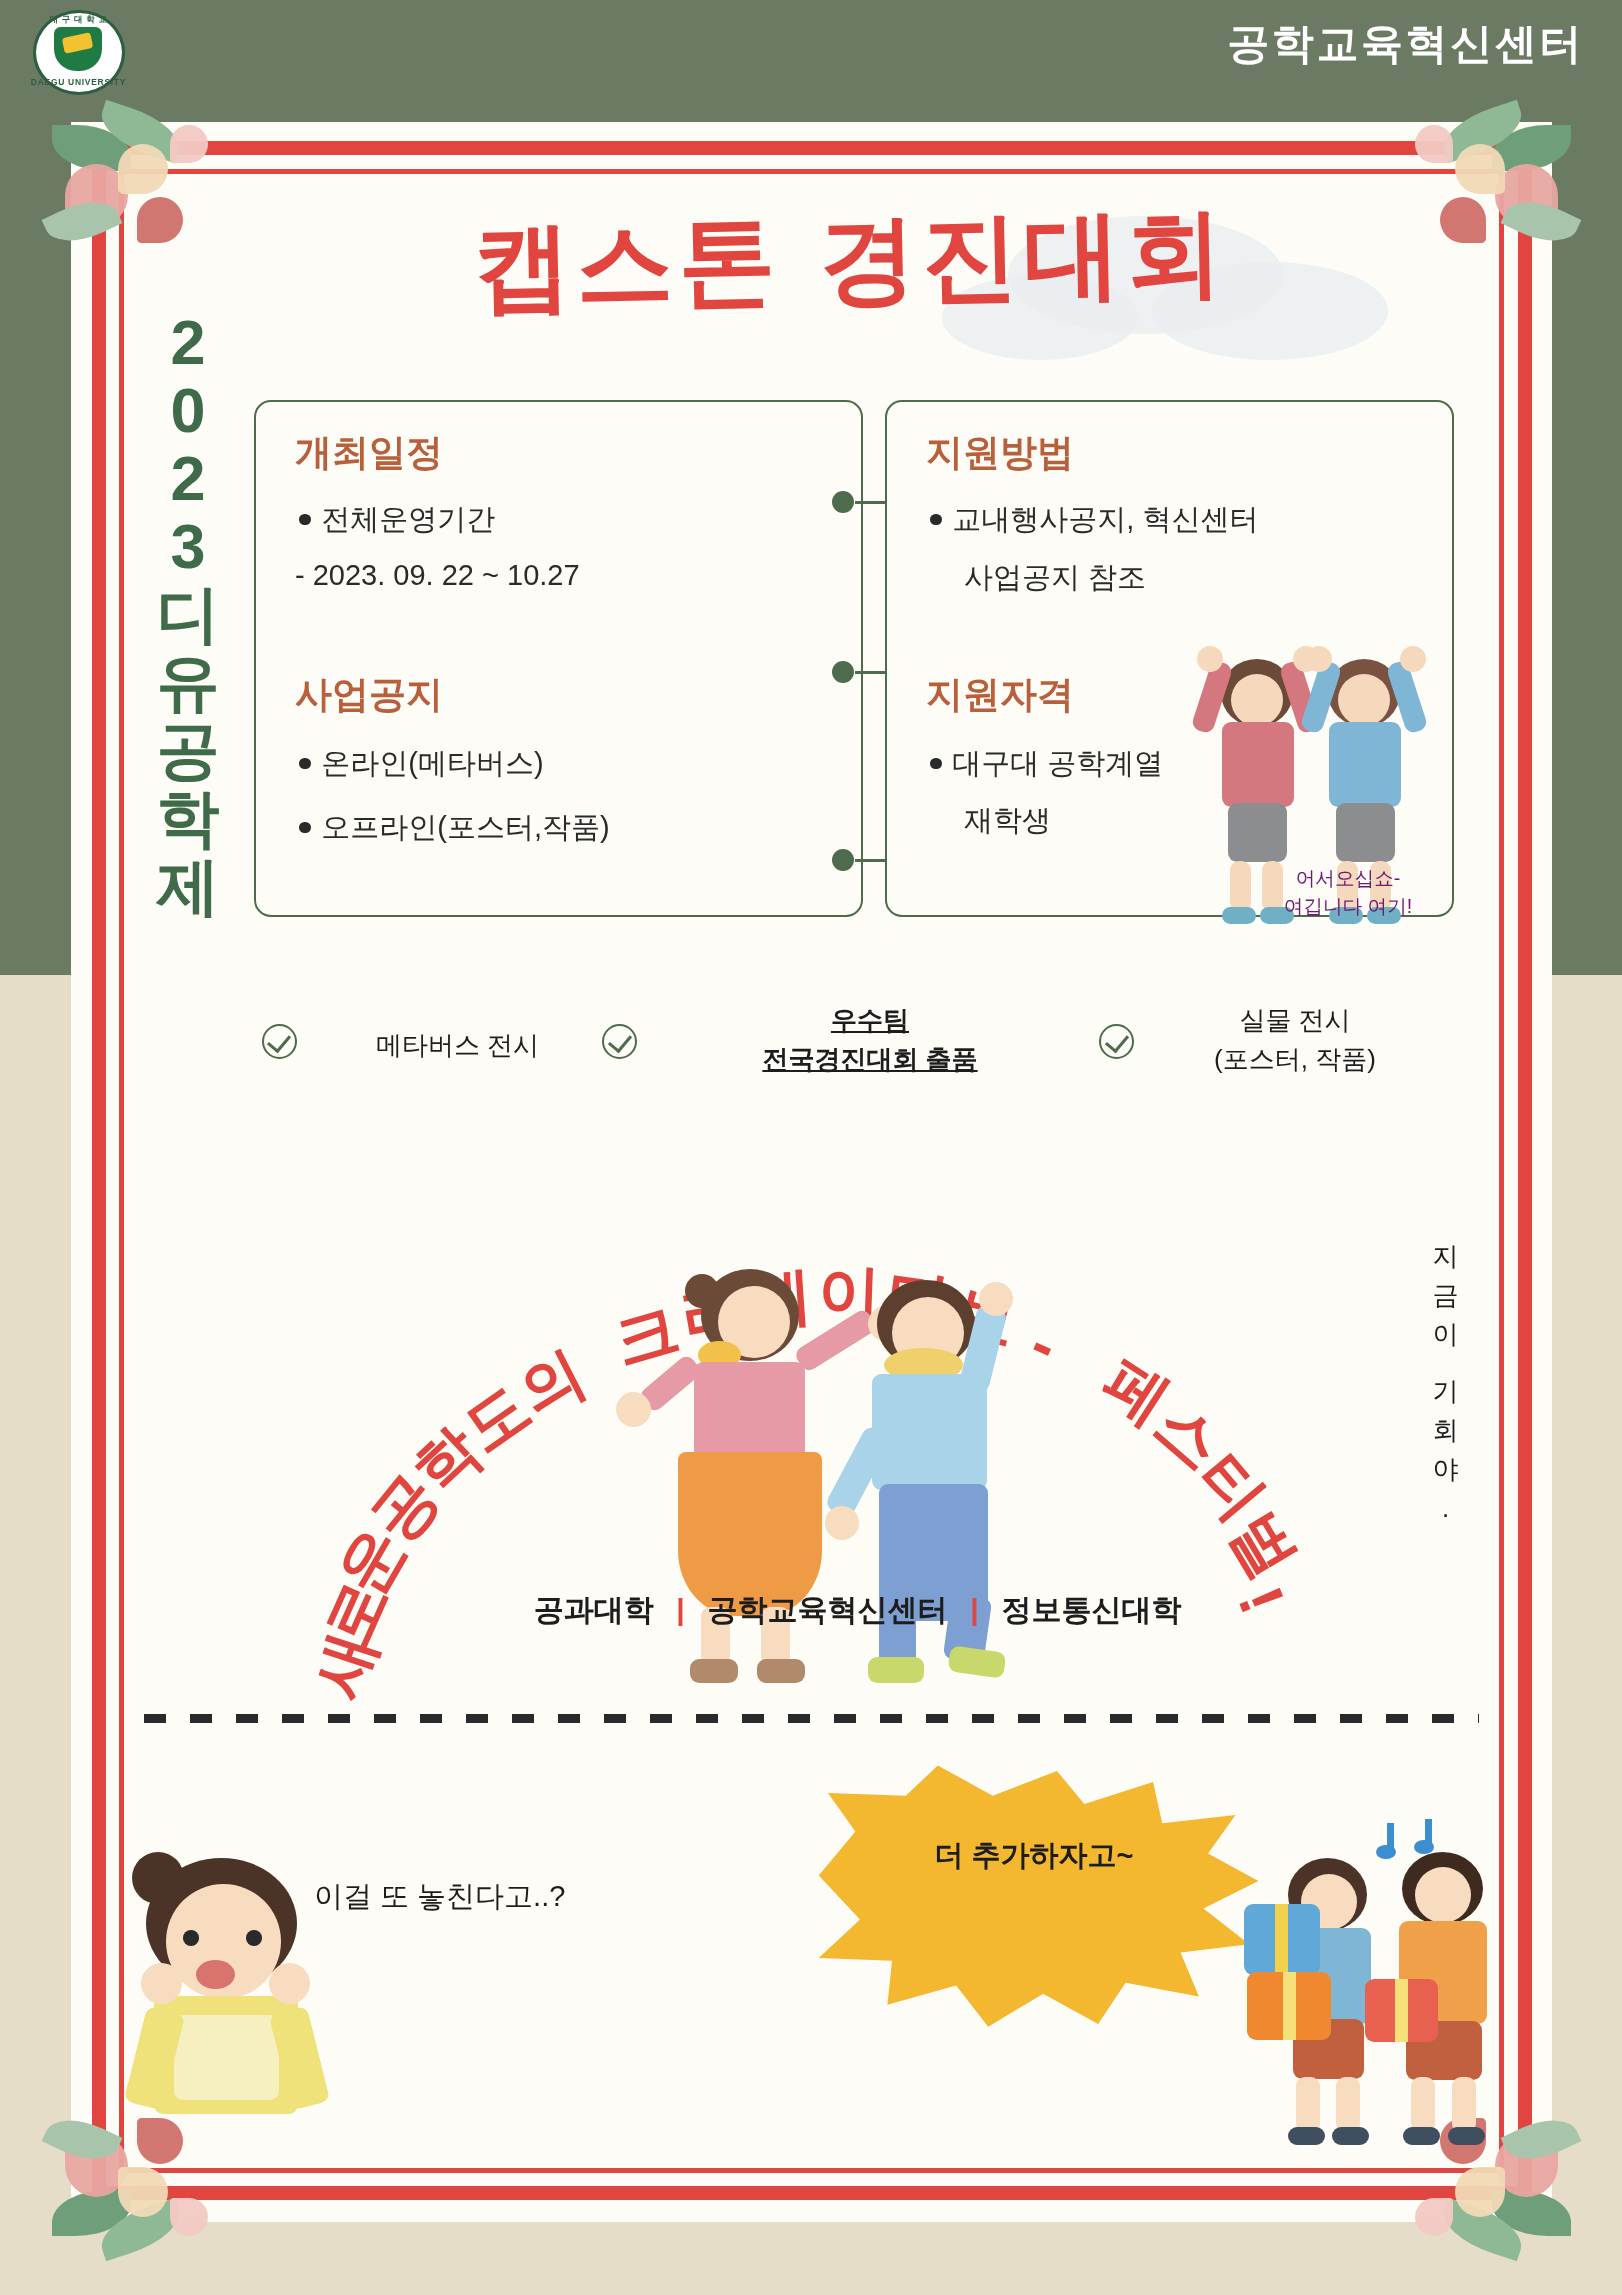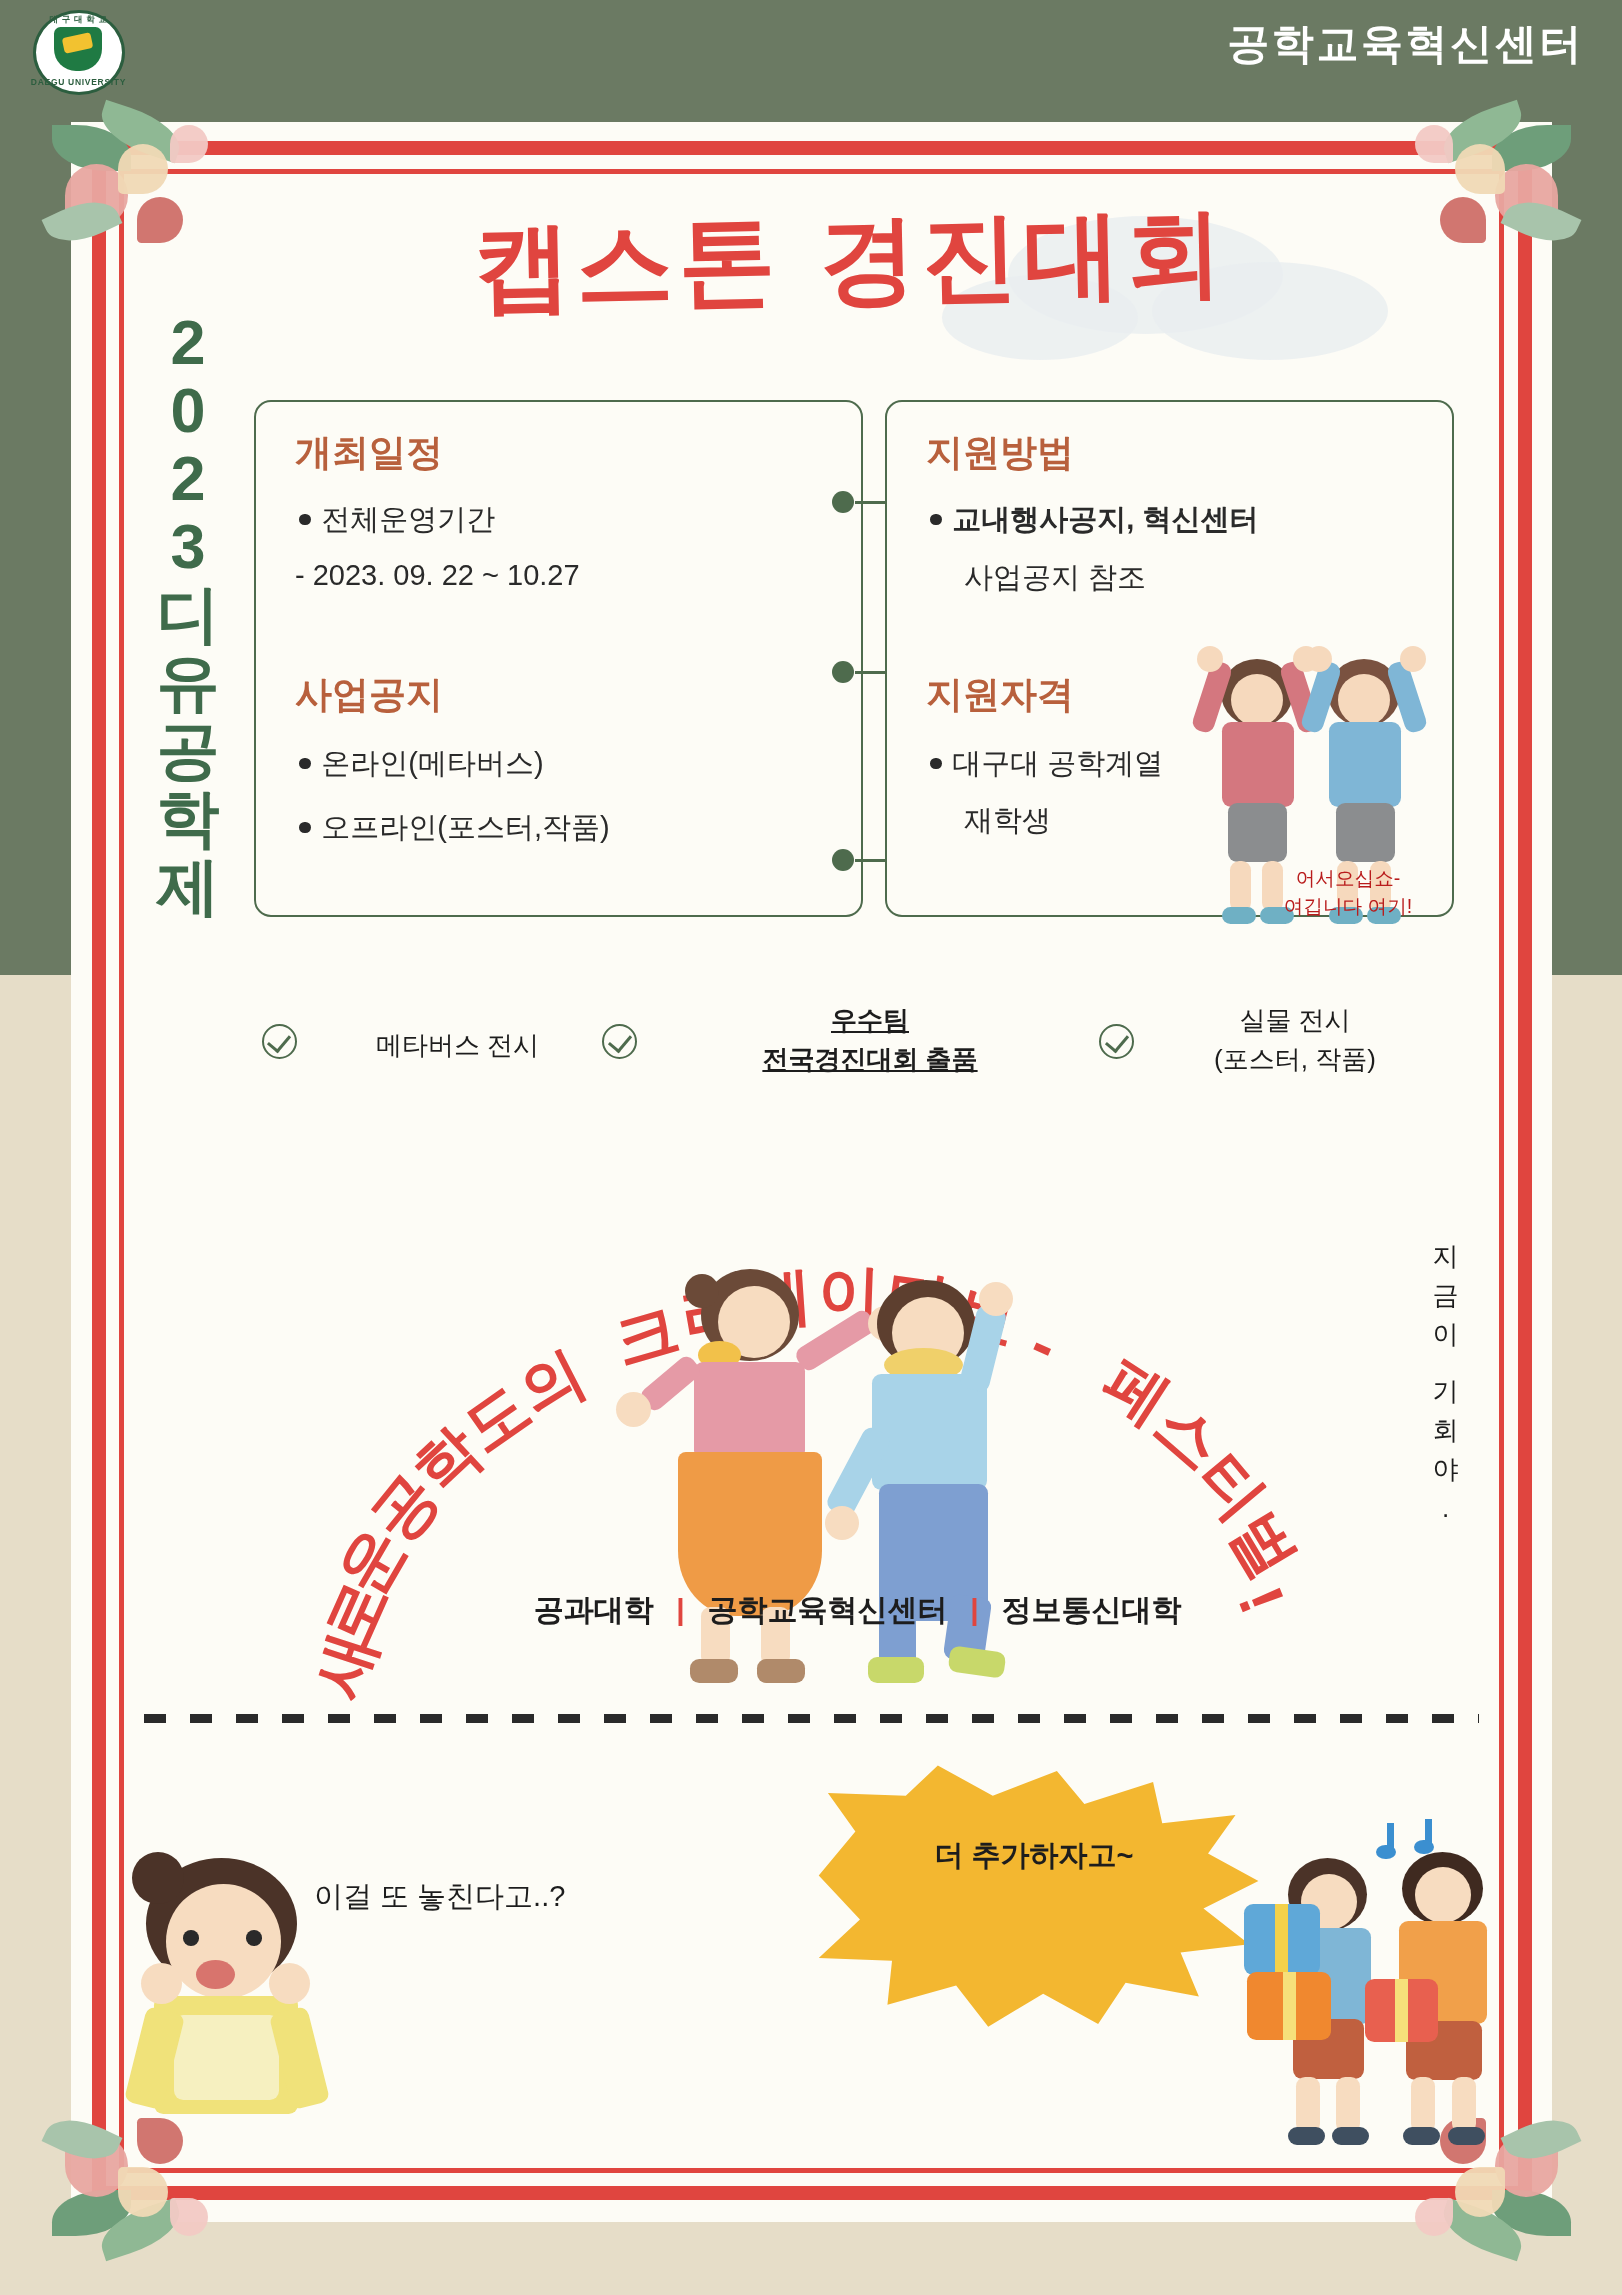--- a/index.html
+++ b/index.html
@@ -338,21 +338,21 @@
 
   
   .sh { position: absolute; }
   .round { border-radius: 50%; }
   .rrect { border-radius: 9.2px; }
 
   .kid-note {
     position: absolute;
     font-size: 19.6px;
     line-height: 1.45;
-    color: #b91c1c;
+    color: #701a75;
     text-align: center;
     white-space: nowrap;
   }
 </style>
 </head>
 <body>
 
 <div class="poster">
 
   <div class="bg-top"></div>
@@ -442,21 +442,21 @@
 
   <div class="conn" style="left:832px;top:491px;"></div>
   <div class="conn" style="left:832px;top:661px;"></div>
   <div class="conn" style="left:832px;top:849px;"></div>
   <div class="conn-line" style="left:855px;top:501px;width:33px;"></div>
   <div class="conn-line" style="left:855px;top:671px;width:33px;"></div>
   <div class="conn-line" style="left:855px;top:859px;width:33px;"></div>
 
   <div class="info-box box-right">
     <div class="box-h" style="left:39px;top:26px;">지원방법</div>
-    <div class="box-line" style="left:43px;top:98px;font-weight:bold;">
+    <div class="box-line" style="left:43px;top:98px;">
       <span class="bullet-dot"></span><span>교내행사공지, 혁신센터</span>
     </div>
     <div class="box-line" style="left:77px;top:156px;">사업공지 참조</div>
     <div class="box-h" style="left:39px;top:268px;">지원자격</div>
     <div class="box-line" style="left:43px;top:342px;">
       <span class="bullet-dot"></span><span>대구대 공학계열</span>
     </div>
     <div class="box-line" style="left:77px;top:399px;">재학생</div>
   </div>
 

